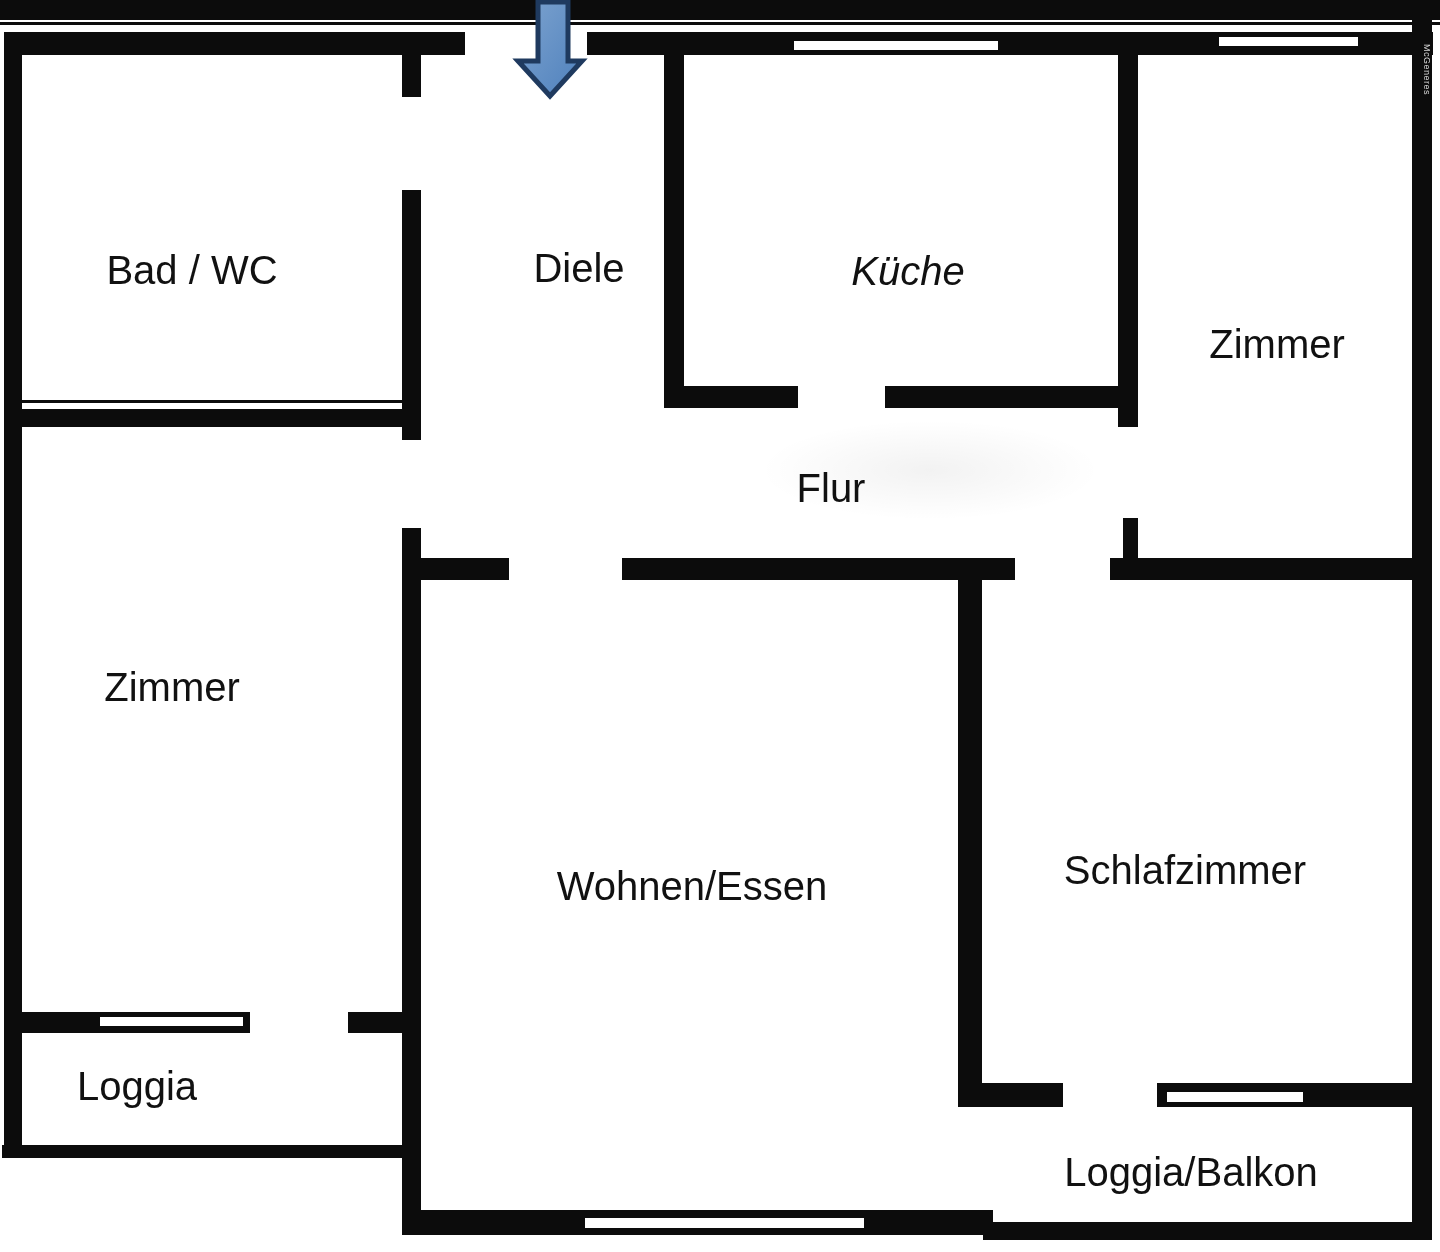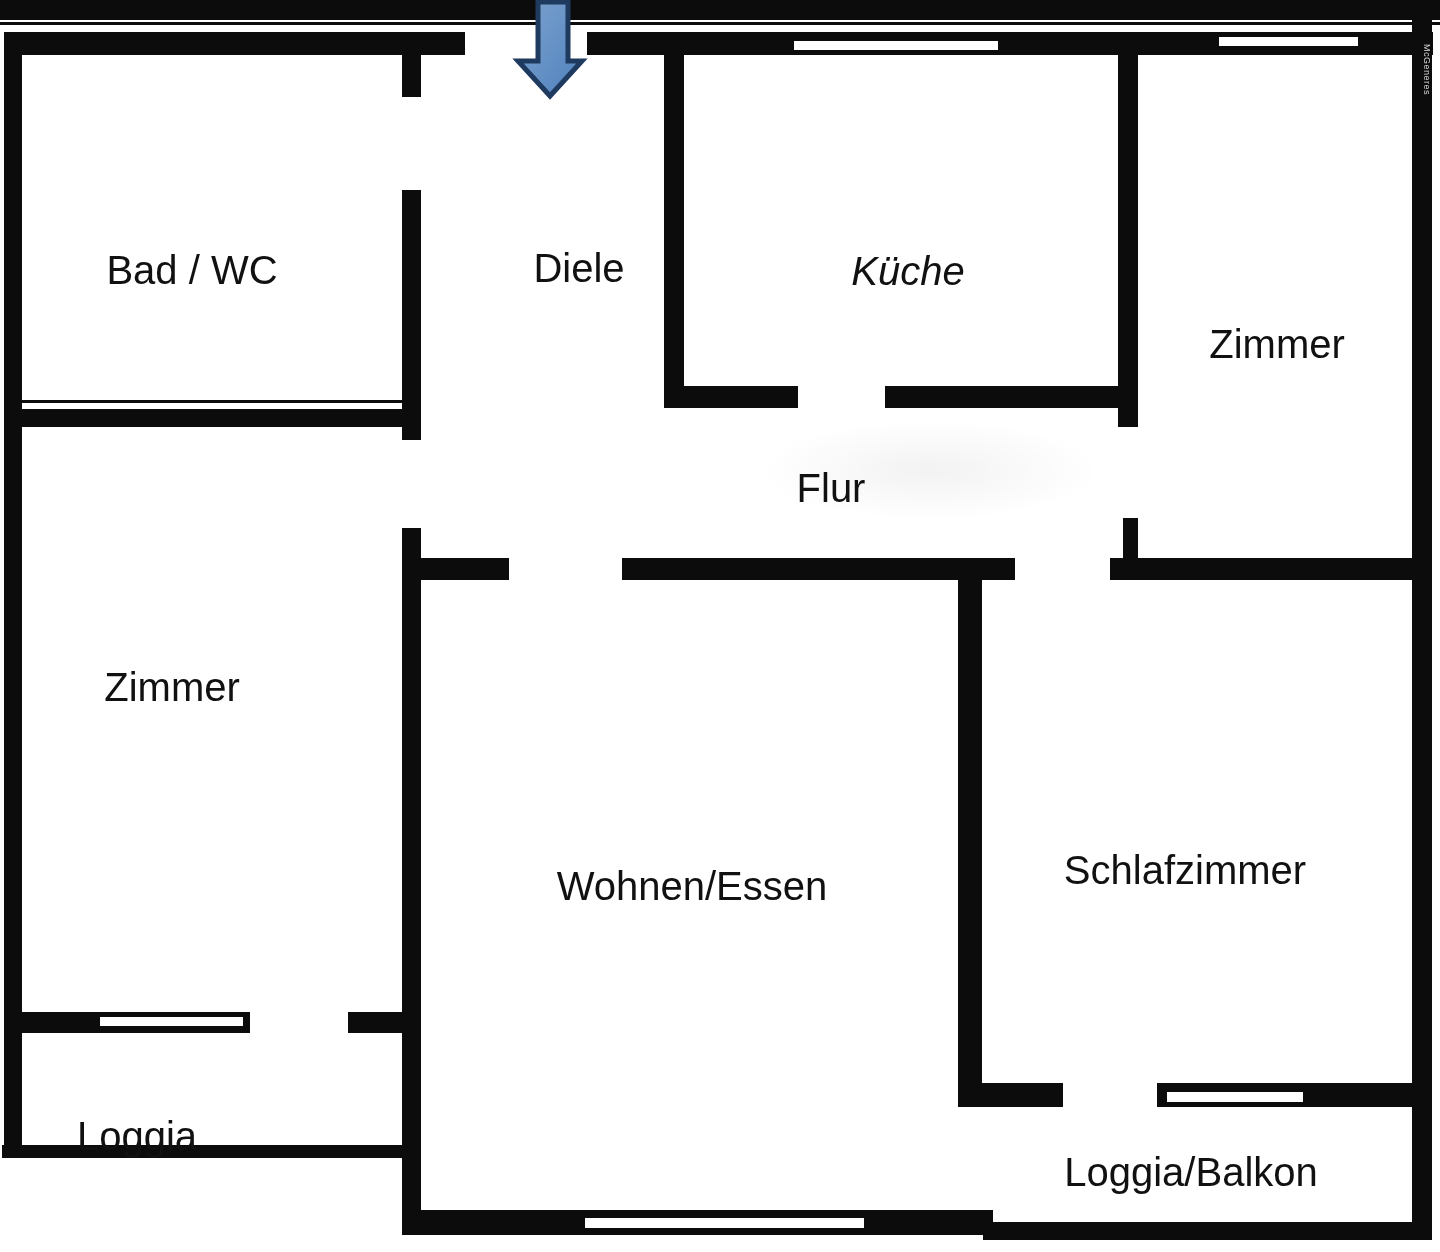--- a/index.html
+++ b/index.html
@@ -119,16 +119,16 @@
   <div id="watermark">McGeneres</div>
 
   <span class="room-label" style="left:192px;top:270px;">Bad / WC</span>
   <span class="room-label" style="left:579px;top:268px;">Diele</span>
   <span class="room-label" style="left:908px;top:271px;font-style:italic;">Küche</span>
   <span class="room-label" style="left:1277px;top:344px;">Zimmer</span>
   <span class="room-label" style="left:795px;top:488px;margin-left:36px;">Flur</span>
   <span class="room-label" style="left:172px;top:687px;">Zimmer</span>
   <span class="room-label" style="left:692px;top:886px;text-align:right;">Wohnen/Essen</span>
   <span class="room-label" style="left:1185px;top:870px;">Schlafzimmer</span>
-  <span class="room-label" style="left:137px;top:1136px;">Loggia</span>
+  <span class="room-label" style="left:137px;top:1086px;">Loggia</span>
   <span class="room-label" style="left:1191px;top:1172px;">Loggia/Balkon</span>
 
 </div>
 
 </body></html>

